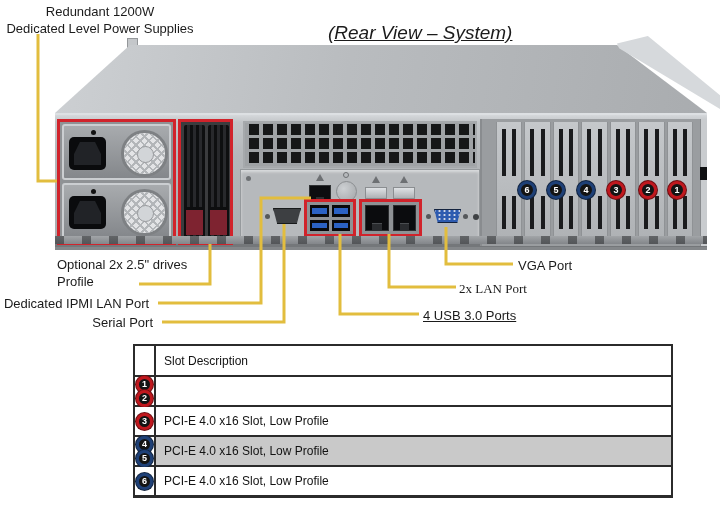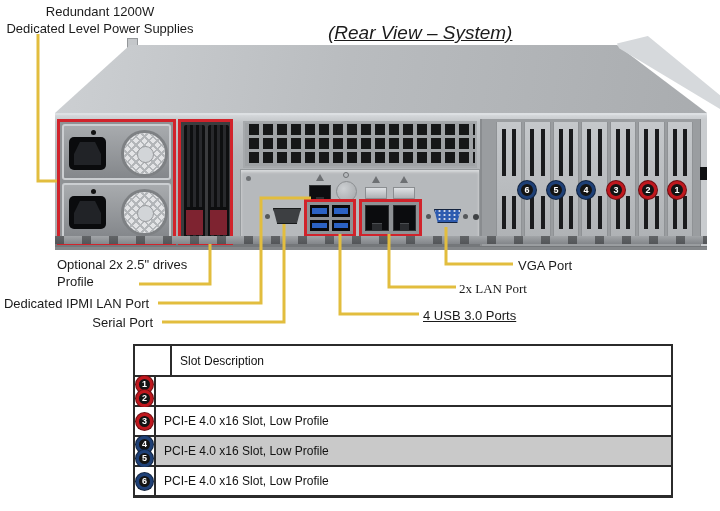--- a/index.html
+++ b/index.html
@@ -151,21 +151,21 @@
   .badge { border-radius:50%; background:#141414; color:#fff; font-weight:bold;
            display:flex; align-items:center; justify-content:center; }
   .badge.red  { border:3px solid #c0181e; box-shadow:0 0 0 1px #6d0d11; }
   .badge.blue { border:3px solid #1e4077; box-shadow:0 0 0 1px #10233f; }
   .c-badge { position:absolute; top:66px; width:18px; height:18px; font-size:9px; z-index:5; }
 
   
   .slot-table { position:absolute; left:133px; top:344px; width:540px;
                 border:2px solid #2b2b2b; border-bottom-width:3px; background:#fff; z-index:20; }
   .t-row { display:flex; height:30px; border-top:2px solid #2b2b2b; }
-  .t-row.header { height:29px; border-top:none;margin-left:16px; }
+  .t-row.header { height:29px; border-top:none; }
   .t-badges { width:21px; border-right:2px solid #2b2b2b; background:#fff;
               display:flex; flex-direction:column; align-items:center; justify-content:center; }
   .t-badges .badge { width:17px; height:17px; font-size:9px; flex:none; }
   .t-badges .badge + .badge { margin-top:-3px; }
   .t-desc { flex:1; display:flex; align-items:center; padding-left:8px;
             font-size:12px; color:#121212; }
   .t-row.shaded .t-desc { background:#c9c9c9; }
 </style>
 </head>
 <body>

